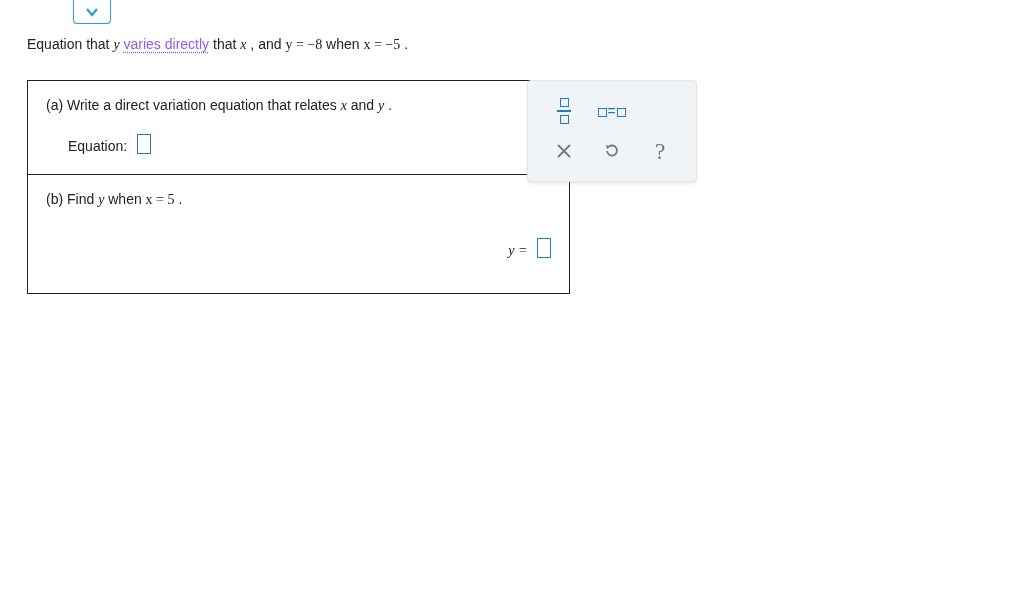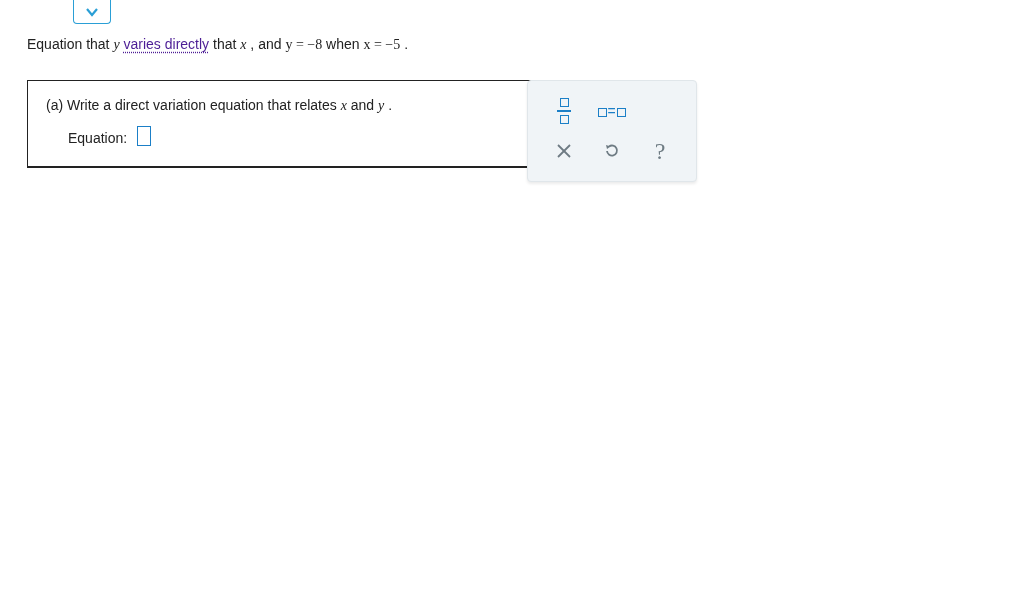--- a/index.html
+++ b/index.html
@@ -30,38 +30,38 @@
   }
   .problem-statement {
     position: absolute;
     left: 27px;
     top: 36px;
     font-size: 14px;
   }
   .italic { font-style: italic; font-family: 'Times New Roman', serif; }
   .serif { font-family: 'Times New Roman', serif; text-align: right; }
   .link-term {
-    color: #4c1d95;
+    color: #8b5cf6;
     text-decoration: underline dotted;
     text-underline-offset: 3px;
   }
   .problem-box {
     position: absolute;
     left: 27px;
     top: 80px;
     width: 543px;
     border: 1px solid #222;
   }
   .part {
     padding: 16px 18px 20px 18px;
   }
   .part-a { border-bottom: 1px solid #222; }
   .part-b { padding-bottom: 34px; }
   .equation-row {
-    margin-top: 12px;
+    margin-top: 20px;
     margin-left: 22px;
   }
   .answer-row-b {
     margin-top: 30px;
     margin-left: 88px;
   }
   .input-box {
     display: inline-block;
     width: 14px;
     height: 20px;
@@ -138,20 +138,32 @@
       <span class="italic serif">x</span>
       <span> and </span>
       <span class="italic serif">y</span>
       <span> .</span>
     </div>
     <div class="equation-row">
       <span>Equation:</span>
       <span class="input-box"></span>
     </div>
   </div>
+  <div class="part part-b">
+    <div>
+      <span>(b) Find </span>
+      <span class="italic serif">y</span>
+      <span> when </span>
+      <span class="serif">x = 5</span>
+      <span> .</span>
+    </div>
+    <div class="answer-row-b serif">
+      <span class="italic">y = </span><span class="input-box"></span>
+    </div>
+  </div>
 </div>
 
 <div class="toolbar">
   <div class="tool-row">
     <div class="tool-cell">
       <span class="fraction">
         <span class="sq"></span>
           <span class="bar"></span>
           <span class="sq"></span>
       </span>

